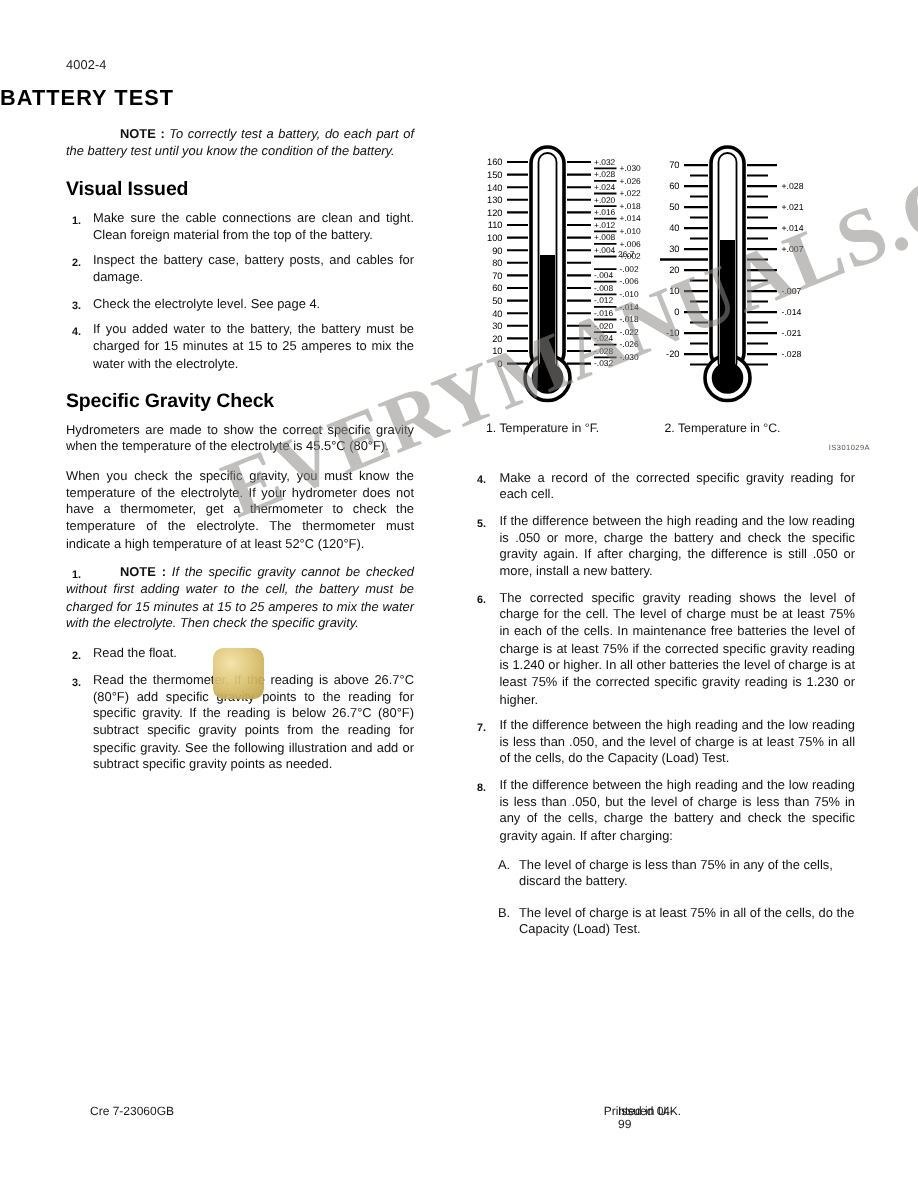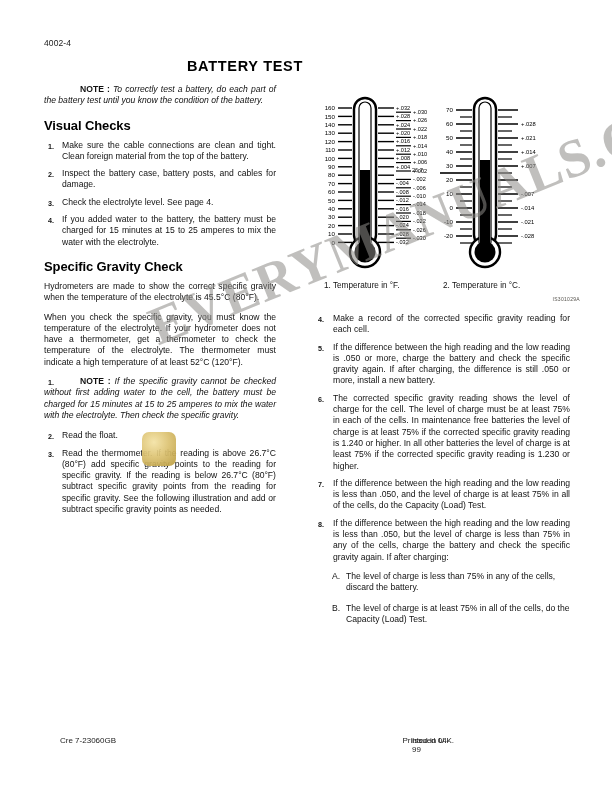--- a/index.html
+++ b/index.html
@@ -29,21 +29,21 @@
     top: 38px;
     font-size: 8.5px;
     letter-spacing: 0.1px;
     color: #1a1a1a;
   }
   .doc-title {
     position: absolute;
     left: 0;
     right: 0;
     top: 58px;
-    text-align: center;
+    text-align: left;
     font-size: 14.5px;
     font-weight: bold;
     letter-spacing: 0.7px;
   }
 
   
   .col-left {
     position: absolute;
     left: 44px;
     top: 84px;
@@ -218,21 +218,21 @@
 
 <div class="page">
 
   <div class="page-number">4002-4</div>
   <div class="doc-title">BATTERY TEST</div>
 
   <div class="col-left">
 
     <p class="note"><b>NOTE :</b><span> To correctly test a battery, do each part of the battery test until you know the condition of the battery.</span></p>
 
-    <h2 class="section">Visual Checks</h2>
+    <h2 class="section">Visual Issued</h2>
 
     <ol class="numlist">
       <li><span class="num">1.</span><span>Make sure the cable connections are clean and tight. Clean foreign material from the top of the battery.</span></li>
       <li><span class="num">2.</span><span>Inspect the battery case, battery posts, and cables for damage.</span></li>
       <li><span class="num">3.</span><span>Check the electrolyte level. See page 4.</span></li>
       <li><span class="num">4.</span><span>If you added water to the battery, the battery must be charged for 15 minutes at 15 to 25 amperes to mix the water with the electrolyte.</span></li>
     </ol>
 
     <h2 class="section">Specific Gravity Check</h2>
 

